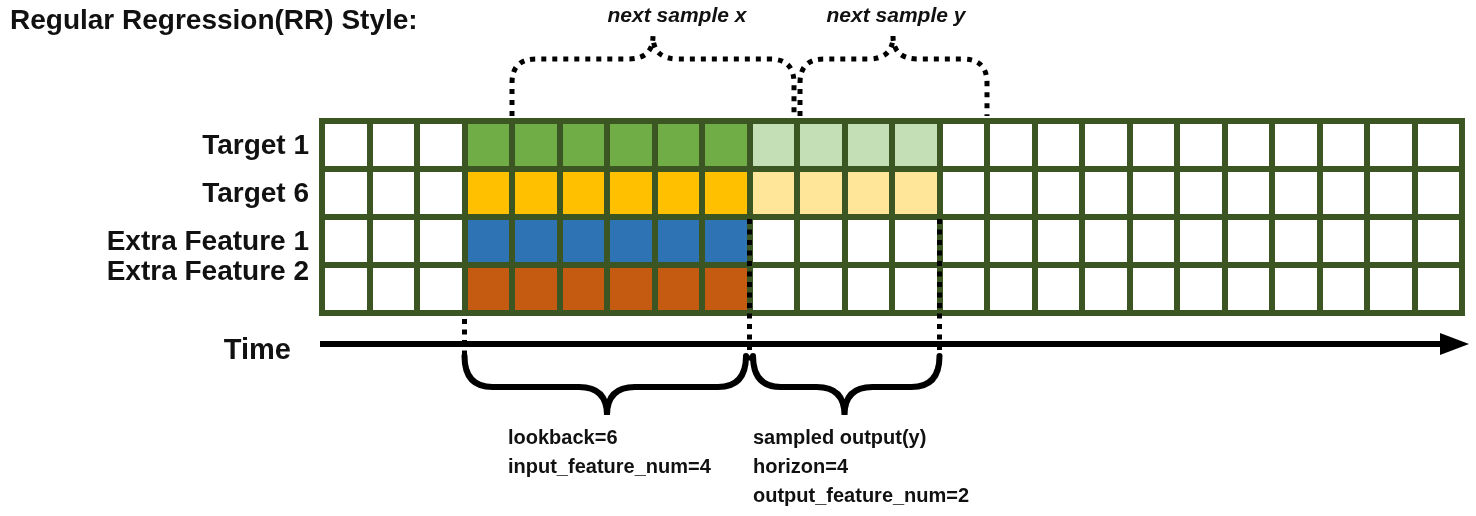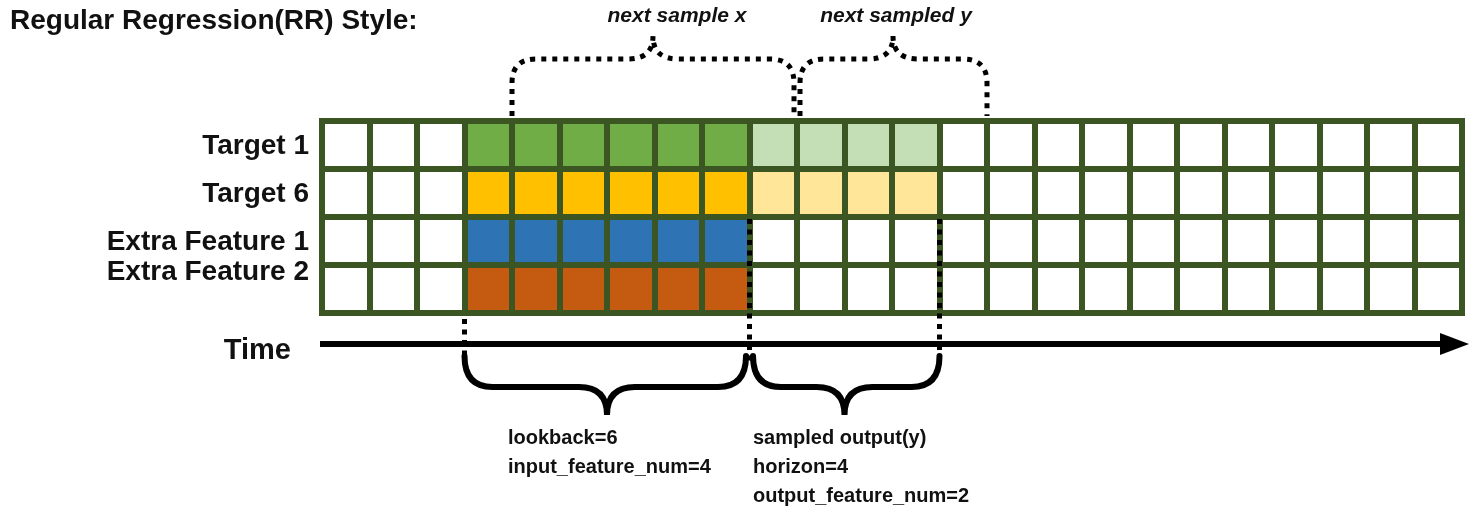--- a/index.html
+++ b/index.html
@@ -39,21 +39,21 @@
   .btext.out{ left:753px; }
 </style>
 </head>
 <body>
 
 <div class="canvas">
 
   <div class="title">Regular Regression(RR) Style:</div>
 
   <div class="top-label nx">next sample x</div>
-  <div class="top-label ny">next sampled y</div>
+  <div class="top-label ny">next sample y</div>
 
   <div class="row-label" style="top:121px">Target 1</div>
   <div class="row-label" style="top:169px">Target 6</div>
   <div class="row-label" style="top:217px">Extra Feature 1</div>
   <div class="row-label" style="top:247px">Extra Feature 2</div>
 
   <div id="grid" class="grid" style="background: rgb(59, 86, 35); grid-template-columns: repeat(24, 1fr); grid-template-rows: repeat(4, 1fr);">
       <div class="cell" style="background: rgb(255, 255, 255);"></div>
       <div class="cell" style="background: rgb(255, 255, 255);"></div>
       <div class="cell" style="background: rgb(255, 255, 255);"></div>

